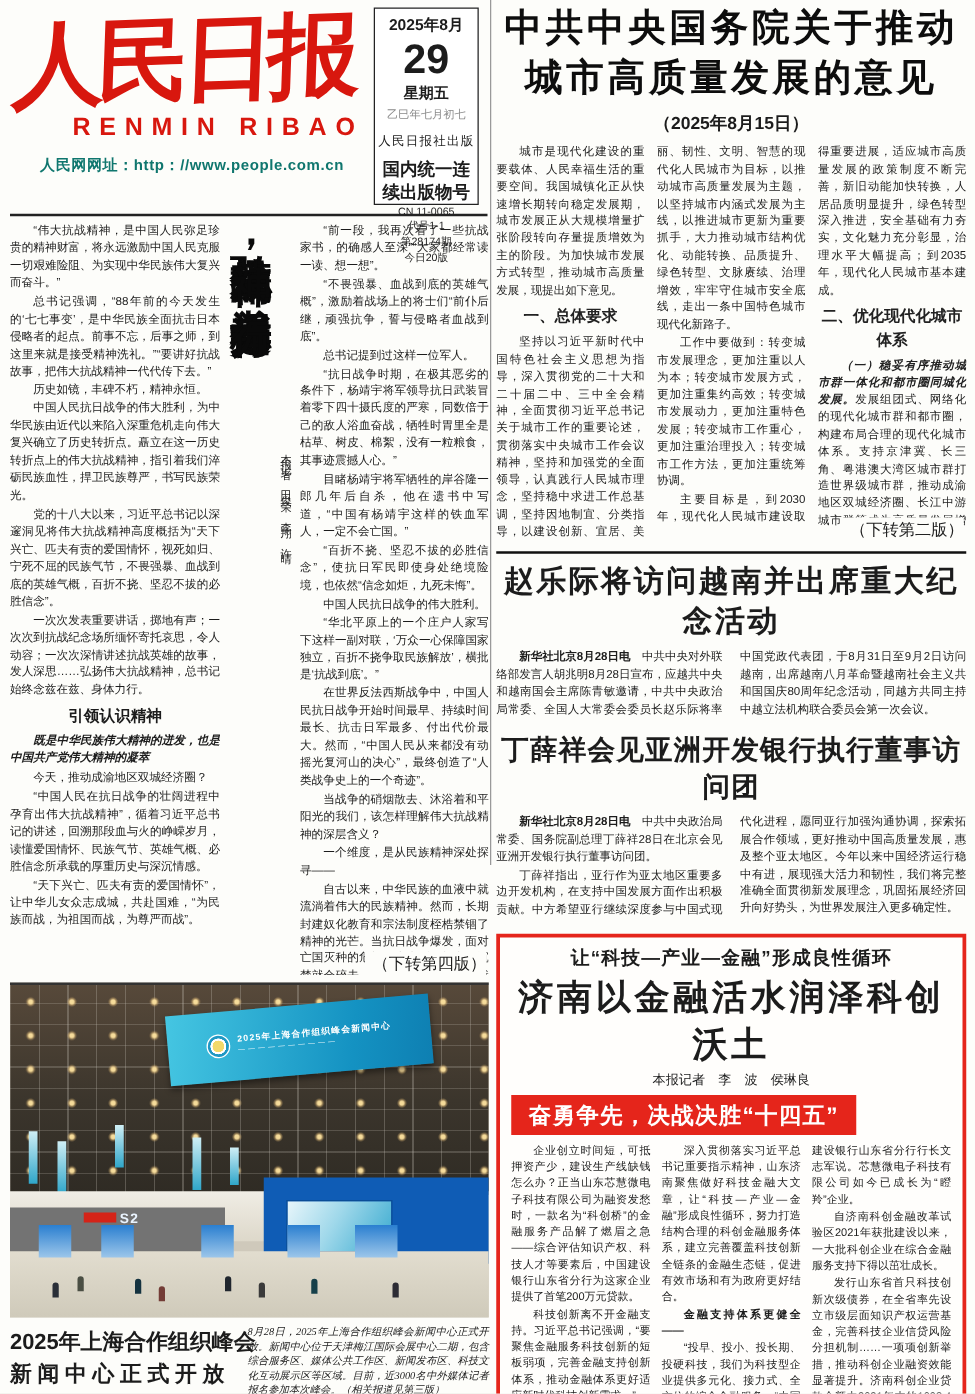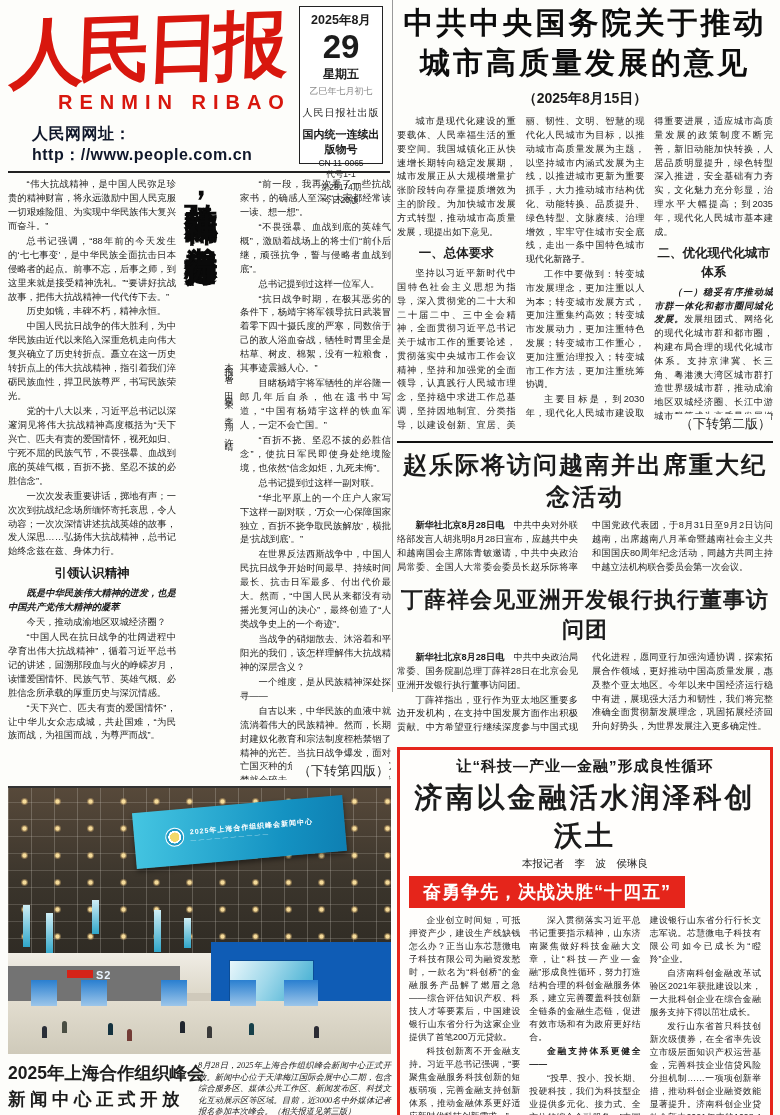--- a/index.html
+++ b/index.html
@@ -3,29 +3,29 @@
 <meta charset="utf-8">
 <style>
   html,body{margin:0;padding:0;background:#e8e6e0;}
   .page{position:relative;width:780px;height:1115px;margin:0 auto;background:#fdfdfa;
         font-family:"Liberation Sans",sans-serif;color:#1c1c1c;overflow:hidden;}
   
   .masthead{position:absolute;left:10px;top:2px;width:282px;height:166px;}
   .logo{font-family:"Liberation Serif",serif;font-weight:900;font-size:74px;line-height:1.28;
         color:#d8170e;letter-spacing:-6px;transform:rotate(-2deg) skewX(-4deg);white-space:nowrap;}
   .pinyin{color:#d8170e;font-weight:bold;font-size:20px;letter-spacing:7px;margin:-6px 0 0 48px;}
-  .site{color:#0f172a;font-weight:bold;font-size:16px;margin:10px 0 0 22px;letter-spacing:.5px;}
+  .site{color:#0f766e;font-weight:bold;font-size:12px;margin:10px 0 0 22px;letter-spacing:.5px;}
   .datebox{position:absolute;left:299px;top:6px;width:84px;height:158px;border:1.5px solid #222;
            text-align:center;padding:5px 2px;box-sizing:border-box;background:#fff;}
   .db-month{font-size:12.5px;font-weight:bold;}
   .db-day{font-size:33px;font-weight:bold;line-height:1.1;}
   .db-week{font-size:12px;font-weight:bold;margin-top:1px;}
   .db-lunar{font-size:9px;color:#8a8a8a;margin-top:2px;}
   .db-pub{font-family:"Liberation Serif",serif;font-size:10px;margin-top:8px;letter-spacing:1px;}
-  .db-issn-label{font-size:11px;font-weight:bold;margin-top:7px;font-family:Liberation Serif, serif;}
+  .db-issn-label{font-size:14px;font-weight:bold;margin-top:7px;font-family:Liberation Serif, serif;}
   .db-small{font-size:8.5px;margin-top:1px;}
   .mast-rule{position:absolute;left:8px;top:171px;width:382px;height:2px;background:#222;}
   .v-rule{position:absolute;left:392px;top:0;width:1px;height:692px;background:#999;}
   
   p{margin:0;text-indent:2em;}
   .cols p{margin:0 0 1px;}
   .col-head{font-size:12.5px;font-weight:bold;text-align:center;margin:5px 0 4px;text-indent:0;}
   .ital{font-style:italic;font-weight:bold;font-family:"Liberation Serif",serif;}
   .blead{font-weight:bold;}
   .plead{font-style:italic;font-weight:bold;font-family:"Liberation Serif",serif;}
@@ -143,21 +143,21 @@
       <div class="v-byline">本报记者　田俊荣　李翔　许晴</div>
     </div>
     <div class="ma-right cols">
       <div>
           <p>“前一段，我再次看了一些抗战家书，的确感人至深”“大家都经常读一读、想一想”。</p>
           <p>“不畏强暴、血战到底的英雄气概”，激励着战场上的将士们“前仆后继，顽强抗争，誓与侵略者血战到底”。</p>
           <p>总书记提到过这样一位军人。</p>
           <p>“抗日战争时期，在极其恶劣的条件下，杨靖宇将军领导抗日武装冒着零下四十摄氏度的严寒，同数倍于己的敌人浴血奋战，牺牲时胃里全是枯草、树皮、棉絮，没有一粒粮食，其事迹震撼人心。”</p>
           <p>目睹杨靖宇将军牺牲的岸谷隆一郎几年后自杀，他在遗书中写道，“中国有杨靖宇这样的铁血军人，一定不会亡国。”</p>
           <p>“百折不挠、坚忍不拔的必胜信念”，使抗日军民即使身处绝境险境，也依然“信念如炬，九死未悔”。</p>
-          <p>总书记提到过这样一副对联。</p>
+          <p>中国人民抗日战争的伟大胜利。</p>
           <p>“华北平原上的一个庄户人家写下这样一副对联，‘万众一心保障国家独立，百折不挠争取民族解放’，横批是‘抗战到底’。”</p>
           <p>在世界反法西斯战争中，中国人民抗日战争开始时间最早、持续时间最长、抗击日军最多、付出代价最大。然而，“中国人民从来都没有动摇光复河山的决心”，最终创造了“人类战争史上的一个奇迹”。</p>
           <p>当战争的硝烟散去、沐浴着和平阳光的我们，该怎样理解伟大抗战精神的深层含义？</p>
           <p>一个维度，是从民族精神深处探寻——</p>
           <p>自古以来，中华民族的血液中就流淌着伟大的民族精神。然而，长期封建奴化教育和宗法制度桎梏禁锢了精神的光芒。当抗日战争爆发，面对亡国灭种的危机，疼痛到了极点，沉梦就会碎去，血性就会回归，精神就会醒来。抗战精神，是中华民族的伟大民族精神在紧要关头的大复苏、大爆发，同时又以极尽苦难的特殊磨砺升华了伟大民族精神。</p>
         </div>
       <span class="jump">（下转第四版）</span>
     </div>
   </div>
 

